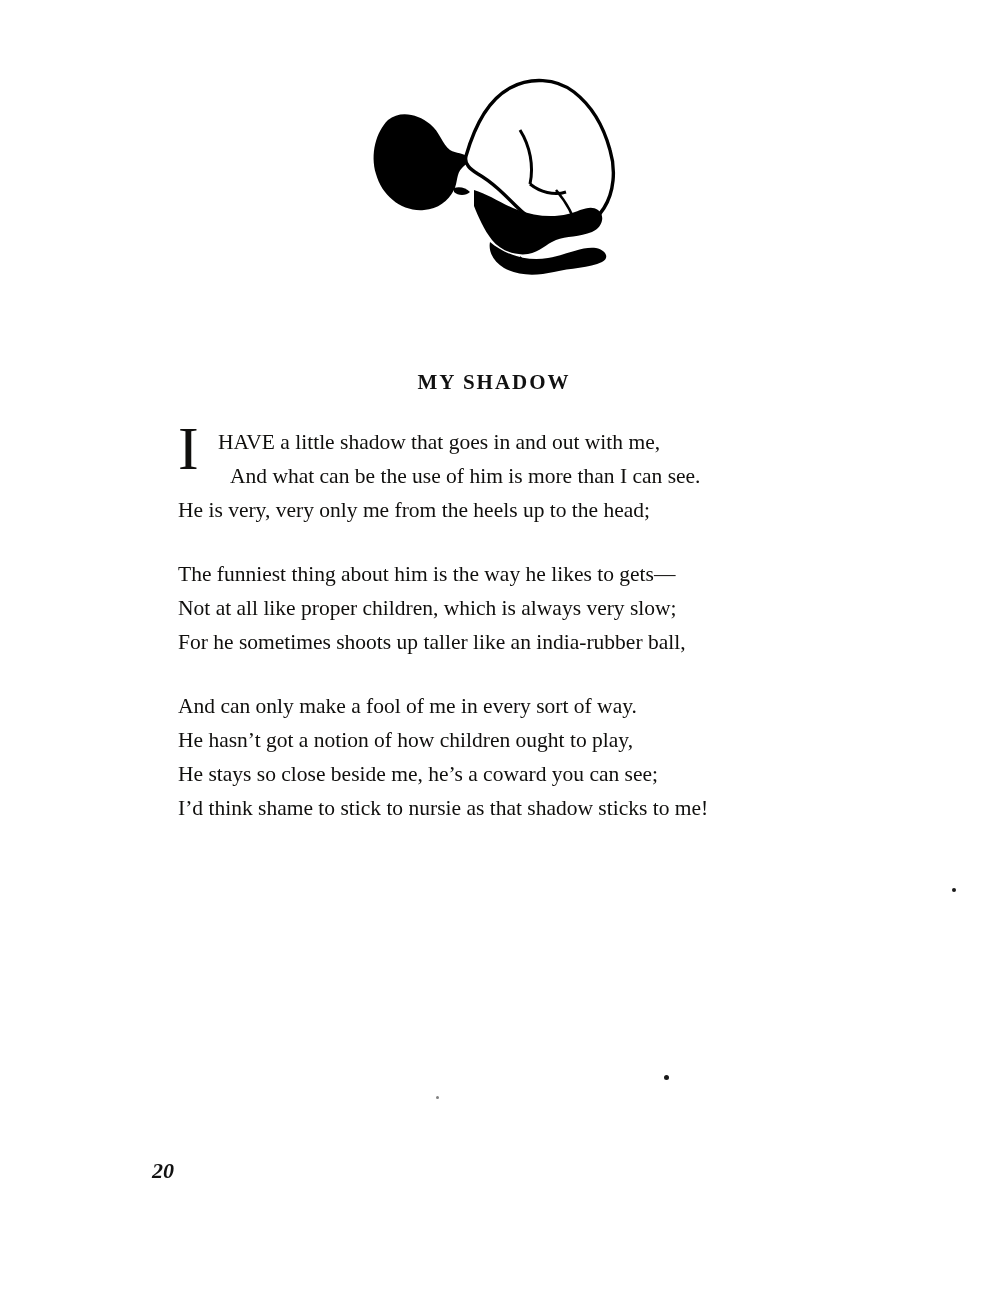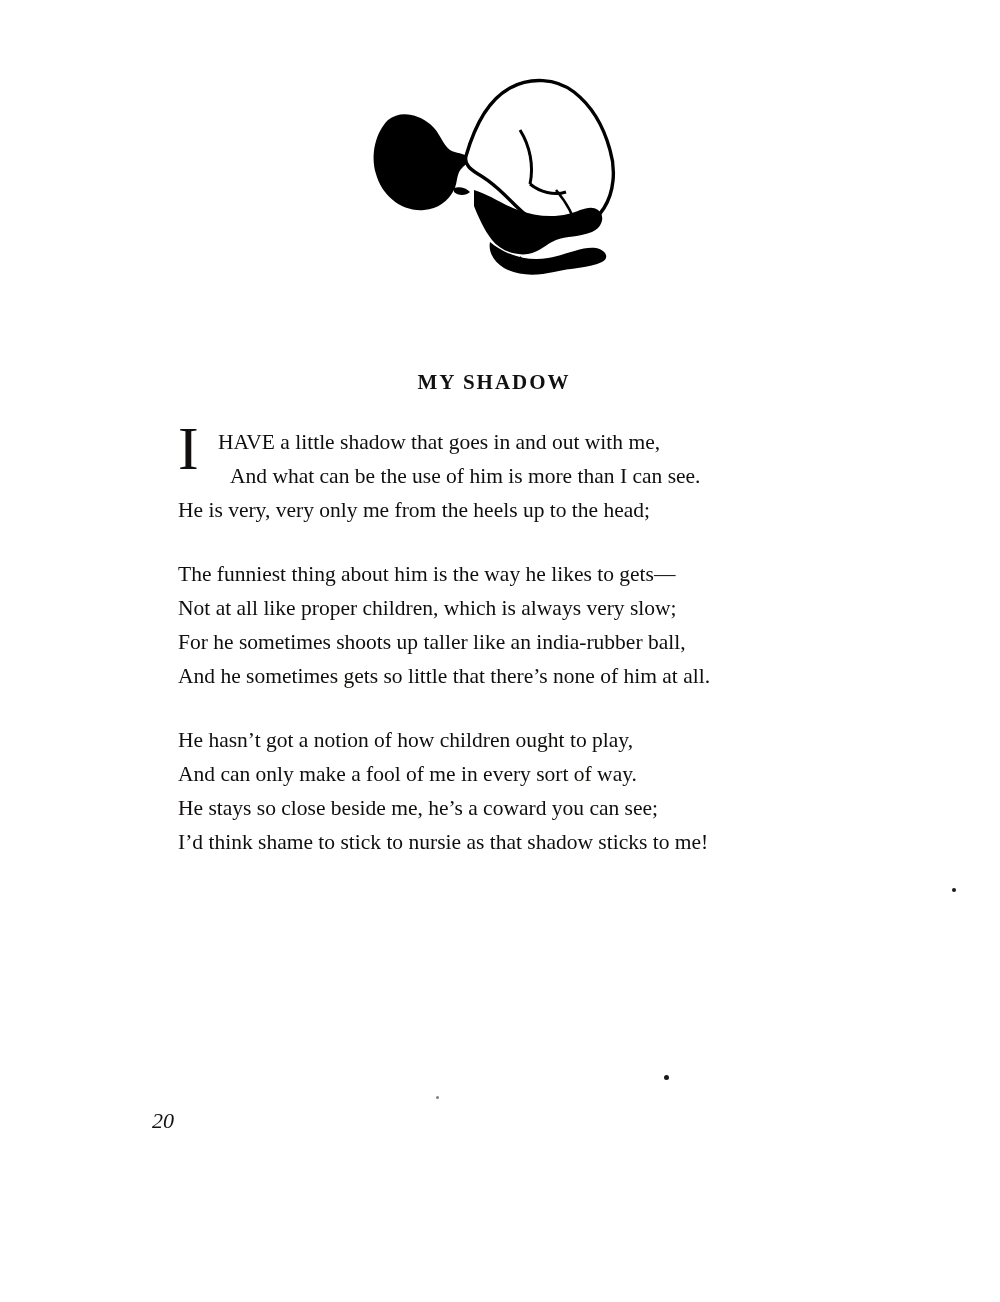--- a/index.html
+++ b/index.html
@@ -89,24 +89,24 @@
     padding-left: 40px;
   }
   .stanza-first .line-indent-2 {
     padding-left: 52px;
   }
 
   
   .folio {
     position: absolute;
     left: 152px;
-    top: 1108px;
+    top: 1158px;
     font-family: "Liberation Serif", serif;
     font-style: italic;
-    font-weight: 400;
+    font-weight: 700;
     font-size: 22px;
     color: #111111;
   }
 
   
   .speck {
     position: absolute;
     background: #1a1a1a;
     border-radius: 50%;
   }
@@ -158,26 +158,25 @@
       <span class="dropcap">I</span>
       <div class="line line-indent-1">HAVE a little shadow that goes in and out with me,</div>
       <div class="line line-indent-2">And what can be the use of him is more than I can see.</div>
       <div class="line">He is very, very only me from the heels up to the head;</div>
     </div>
 
     <div class="stanza">
       <div class="line">The funniest thing about him is the way he likes to gets—</div>
       <div class="line">Not at all like proper children, which is always very slow;</div>
       <div class="line">For he sometimes shoots up taller like an india-rubber ball,</div>
-      <div class="line">And he sometimes gets so little that there’s none of him at all.</div>
     </div>
 
     <div class="stanza">
+      <div class="line">And can only make a fool of me in every sort of way.</div>
       <div class="line">He hasn’t got a notion of how children ought to play,</div>
-      <div class="line">And can only make a fool of me in every sort of way.</div>
       <div class="line">He stays so close beside me, he’s a coward you can see;</div>
       <div class="line">I’d think shame to stick to nursie as that shadow sticks to me!</div>
     </div>
 
   </div>
 
   <div class="folio">20</div>
 
   <div class="speck speck-a"></div>
   <div class="speck speck-b"></div>

